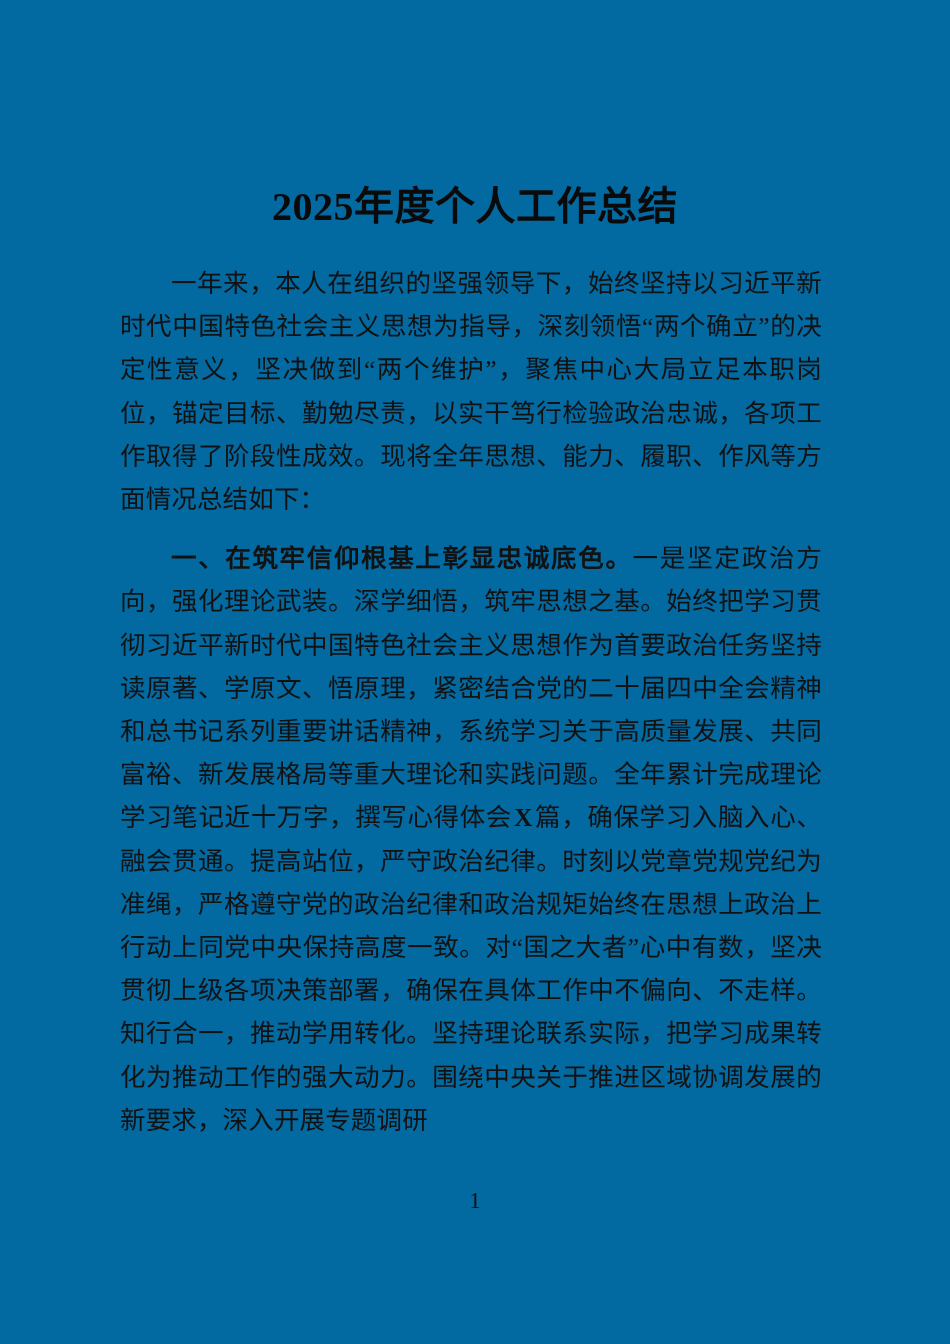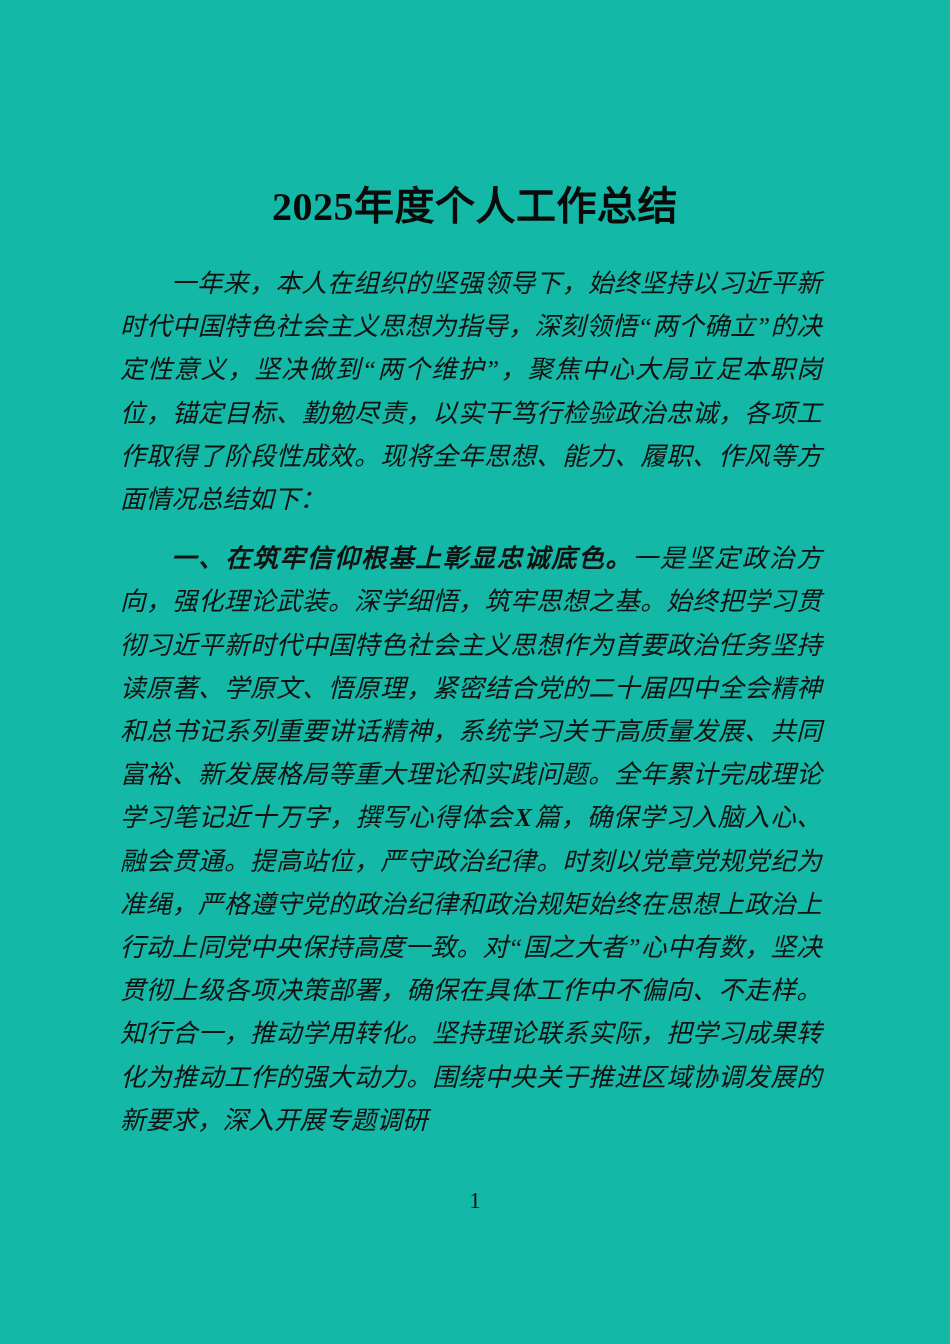--- a/index.html
+++ b/index.html
@@ -7,21 +7,21 @@
     margin: 0;
     padding: 0;
     background: #ffffff;
   }
 
   .page {
     position: relative;
     width: 950px;
     height: 1344px;
     margin: 0 auto;
-    background: #14b8a6;
+    background: #0369a1;
     overflow: hidden;
     box-sizing: border-box;
   }
 
   
   .doc-title {
     position: absolute;
     top: 152px;
     left: 0;
     width: 950px;
@@ -34,21 +34,20 @@
     letter-spacing: 0.5px;
     white-space: nowrap;
   }
 
   
   .body-col {
     position: absolute;
     top: 262px;
     left: 120px;
     width: 702px;
-    font-style: italic;
   }
 
   .para {
     margin: 0;
     font-family: "Liberation Serif", "DejaVu Serif", serif;
     font-size: 25.5px;
     line-height: 43.2px;
     color: #121212;
     text-align: justify;
     text-justify: inter-character;

